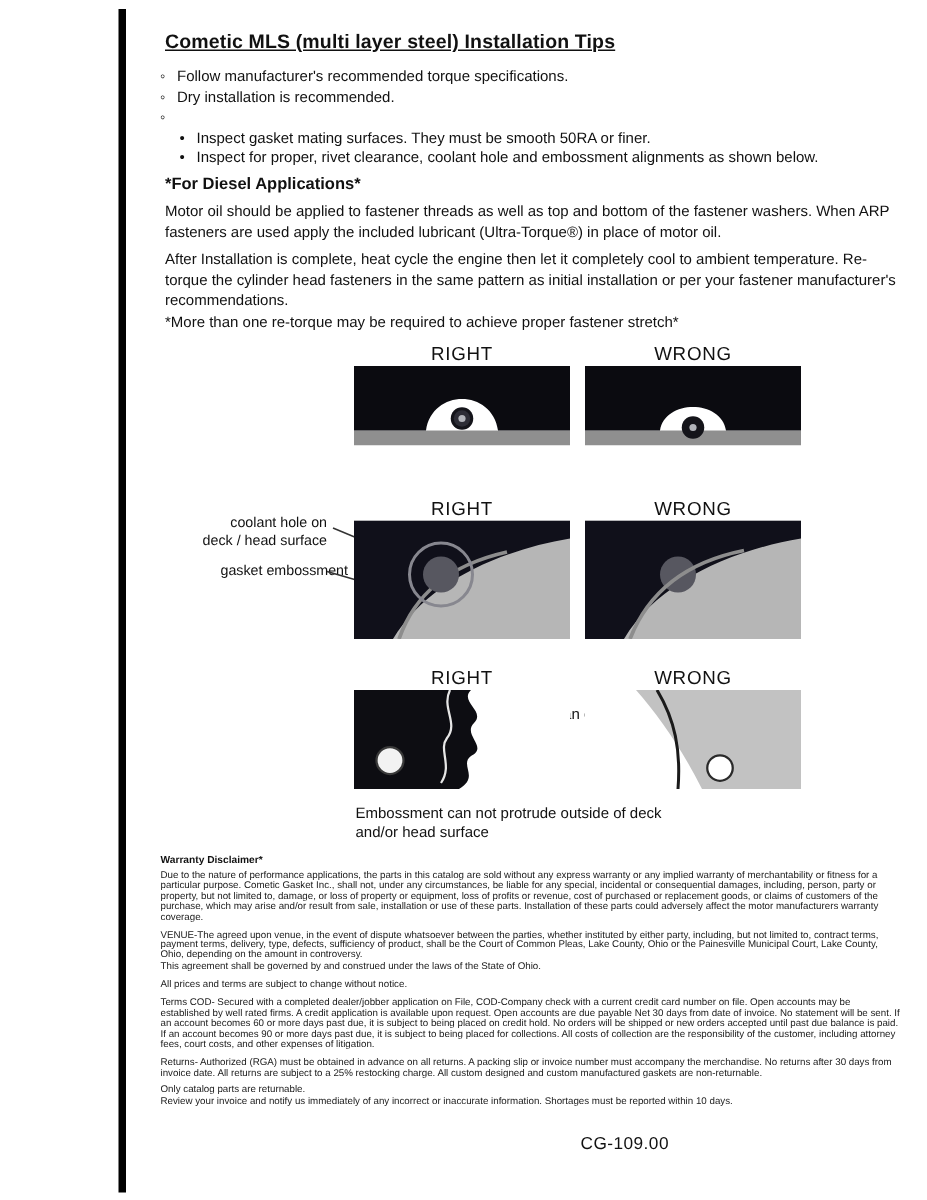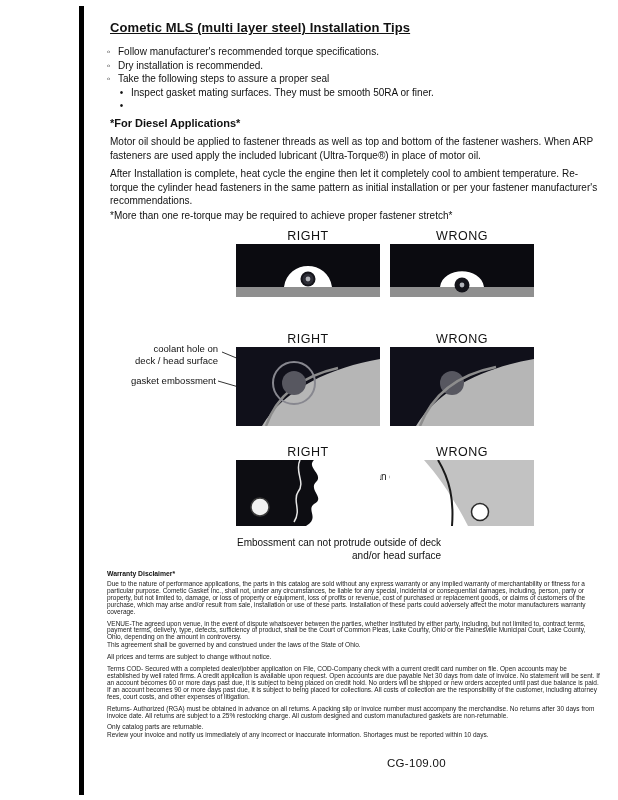--- a/index.html
+++ b/index.html
@@ -9,21 +9,21 @@
   .abs { position:absolute; }
   .left-rule { position:absolute; left:79px; top:6px; width:5px; height:789px; background:#000; }
   .title { font-size:13px; font-weight:bold; text-decoration:underline; letter-spacing:0.1px; }
   .brow { display:flex; gap:5px; font-size:10px; line-height:13px; margin-bottom:0.5px; }
   .mk { flex:none; width:9px; text-align:center; }
   .sub { margin-left:13px; }
   .h2 { font-size:11px; font-weight:bold; }
   .para { font-size:10px; line-height:13.5px; }
   .dlabel { font-size:12.5px; text-align:center; letter-spacing:0.5px; }
   .caption { font-size:10px; }
-  .prelines { white-space:pre-line;text-align:right; }
+  .prelines { white-space:pre-line; }
   .anno { font-size:9.5px; line-height:11.5px; text-align:right; }
   .warr { width:493px; }
   .warr-h { font-size:6.8px; font-weight:bold; margin-bottom:4px; }
   .wp { font-size:6.5px; line-height:6.9px; margin-bottom:5px; color:#1a1a1a; }
   .tight { margin-bottom:1px; }
   .footer { font-size:11.5px; letter-spacing:0.3px; }
   svg { display:block; }
 </style>
 </head>
 <body>
@@ -38,28 +38,28 @@
     <div class="brow">
       <span class="mk">◦</span>
       <span>Follow manufacturer's recommended torque specifications.</span>
     </div>
     <div class="brow">
       <span class="mk">◦</span>
       <span>Dry installation is recommended.</span>
     </div>
     <div class="brow">
       <span class="mk">◦</span>
-      <span>Take the following steps to assure a proper seal</span>
     </div>
     <div class="brow sub">
       <span class="mk">•</span>
       <span>Inspect gasket mating surfaces.  They must be smooth 50RA or finer.</span>
     </div>
     <div class="brow sub">
       <span class="mk">•</span>
+      <span>Inspect for proper, rivet clearance, coolant hole and embossment alignments as shown below.</span>
     </div>
   </div>
 
   <div class="abs h2" style="left:110px; top:117px;">*For Diesel Applications*</div>
   <div class="abs para" style="left:110px; top:135px; width:490px;">Motor oil should be applied to fastener threads as well as top and bottom of the fastener washers. When ARP fasteners are used apply the included lubricant (Ultra-Torque®) in place of motor oil.</div>
   <div class="abs para" style="left:110px; top:209px; width:490px;">*More than one re-torque may be required to achieve proper fastener stretch*</div>
   <div class="abs para" style="left:110px; top:167px; width:490px;">After Installation is complete, heat cycle the engine then let it completely cool to ambient temperature. Re-torque the cylinder head fasteners in the same pattern as initial installation or per your fastener manufacturer's recommendations.</div>
 
   <div class="abs dlabel" style="left:236px; top:229px; width:144px;">RIGHT</div>
   <div class="abs dlabel" style="left:390px; top:229px; width:144px;">WRONG</div>
@@ -82,21 +82,21 @@
       <circle cx="72" cy="41" r="7.5" fill="#14141a"></circle>
       <circle cx="72" cy="41" r="2.4" fill="#b2b4ba"></circle>
     </svg>
   </div>
 
   <div class="abs dlabel" style="left:236px; top:332px; width:144px;">RIGHT</div>
   <div class="abs dlabel" style="left:390px; top:332px; width:144px;">WRONG</div>
 
   <div class="abs anno prelines" style="left:118px; top:343px; width:100px;">coolant hole on
 deck / head surface</div>
-  <div class="abs anno" style="left:118px; top:375px; width:98px;">gasket embossment</div>
+  <div class="abs anno" style="left:134px; top:375px; width:98px;">gasket embossment</div>
 
   <svg class="abs" style="left:200px; top:340px;" width="150" height="80" viewBox="0 0 150 80">
     <line x1="22" y1="12" x2="94" y2="42" stroke="#333" stroke-width="1"></line>
     <line x1="18" y1="41" x2="80" y2="59" stroke="#333" stroke-width="1"></line>
   </svg>
 
   <div class="abs" style="left:236px; top:347px;">
     <svg width="144" height="79" viewBox="0 0 144 79">
       <rect width="144" height="79" fill="#b6b6b6"></rect>
       <path d="M0,0 H144 V12 C96,20 48,42 26,79 H0 Z" fill="#10101a"></path>

